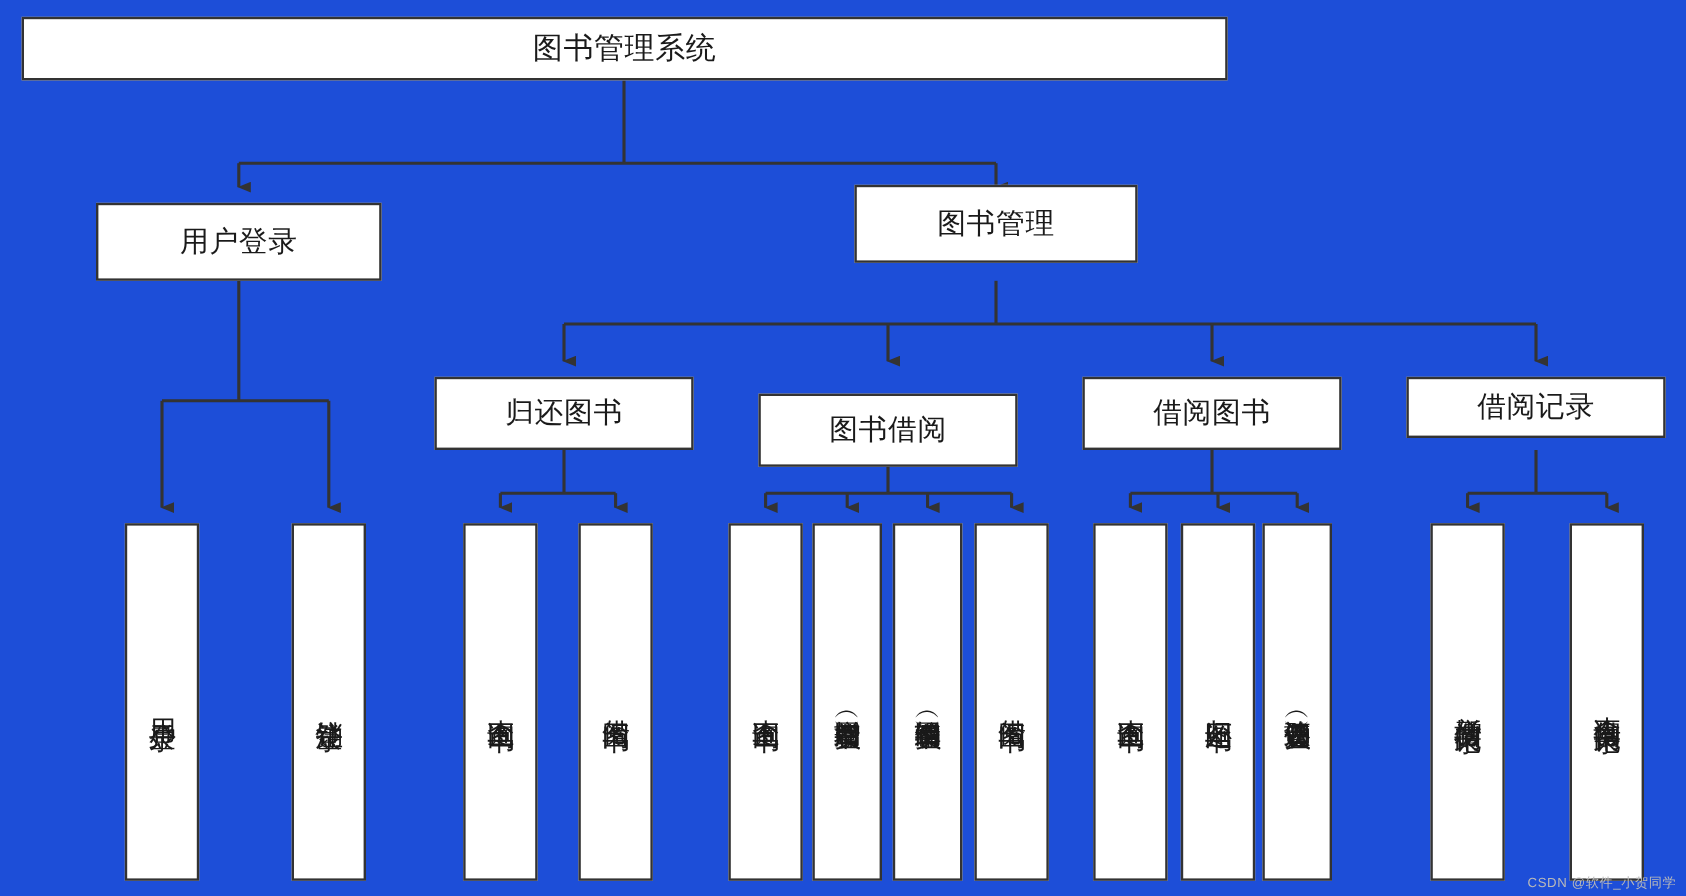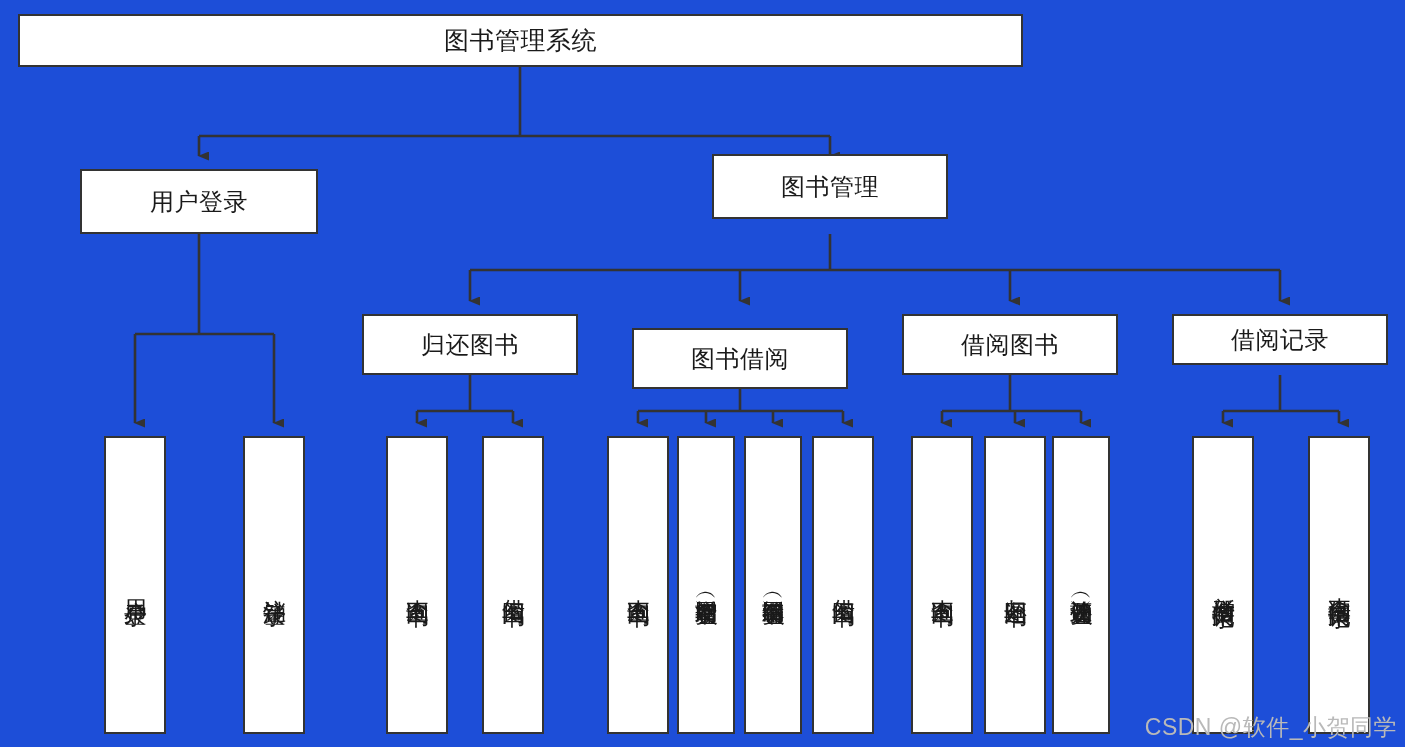--- a/index.html
+++ b/index.html
@@ -60,21 +60,21 @@
     white-space: nowrap;
   }
   .leaf.tight .vtext {
     font-size: 22px;
     letter-spacing: 0.5px;
   }
   .watermark {
     position: absolute;
     right: 8px;
     bottom: 4px;
-    font-size: 23px;
+    font-size: 11px;
     color: #b9b9b9;
     letter-spacing: 0.5px;
     white-space: nowrap;
   }
 </style>
 </head>
 <body>
 
 <div id="canvas">
 

